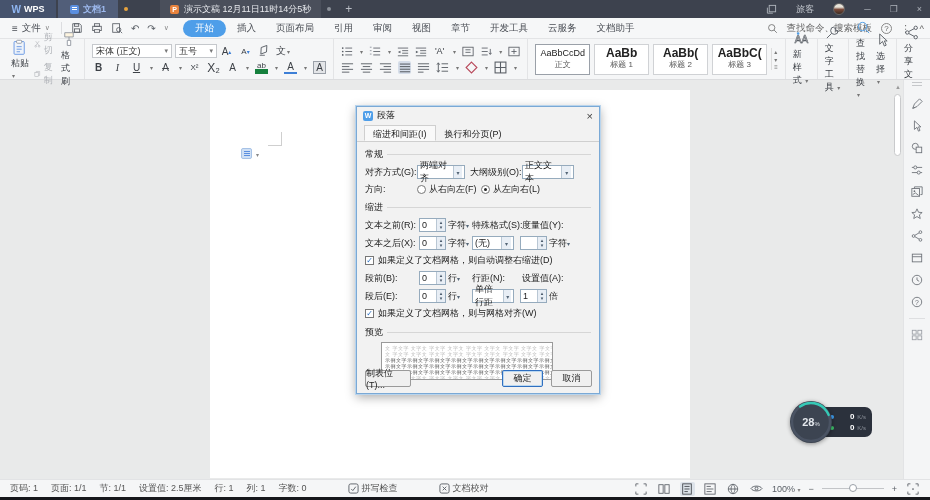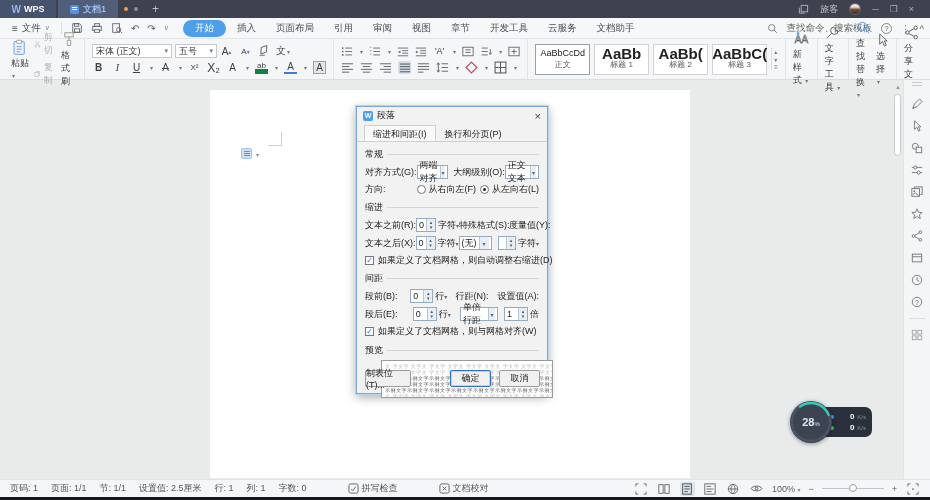--- a/index.html
+++ b/index.html
@@ -14,21 +14,21 @@
   .doc-tab { height:30px; background:#515e79; display:flex; align-items:center; gap:4px; padding:0 12px; margin-left:2px;font-weight:bold; }
   .doc-tab .tab-label { color:#9db9ee; font-size:9px; }
   .doc-ic { width:9px; height:9px; background:#5b8fe0; border-radius:2px; position:relative; }
   .doc-ic::after { content:""; position:absolute; left:2px; top:2px; width:5px; height:1px; background:#fff; box-shadow:0 2px 0 #fff; }
   .dirty-dot { width:4px; height:4px; border-radius:50%; background:#e8a33d; margin-left:6px; }
   .ppt-tab { height:18px; background:#4a4f5b; display:flex; align-items:center; gap:5px; padding:0 10px; margin-left:32px; }
   .ppt-tab .tab-label { color:#e8eaee; font-size:9px; }
   .ppt-ic { width:9px; height:9px; background:#e8833d; border-radius:2px; color:#fff; font-size:7px; font-weight:bold; text-align:center; line-height:9px; }
   .tab-close-dot { width:4px; height:4px; border-radius:50%; background:#8a8f98; margin-left:6px; }
   .newtab { color:#b8bcc4; font-size:12px; margin-left:14px; line-height:18px; }
-  .win-right { margin-left:auto; display:flex; align-items:center; gap:11px; padding-right:16px; font-size:9px; }
+  .win-right { margin-left:auto; display:flex; align-items:center; gap:19px; padding-right:8px; font-size:9px; }
   .user-label { color:#c3c7ce; }
   .avatar { width:12px; height:12px; border-radius:50%; background:linear-gradient(180deg,#e8e4da 30%,#7a4a3a 55%,#3a2a22 100%); border:1px solid #666; }
   .winbtn { color:#aeb3bb; font-size:9px; line-height:18px; }
 
   
   .menubar { position:absolute; top:18px; left:0; right:0; height:21px; background:#f6f7f8; border-bottom:1px solid #e3e4e6; display:flex; align-items:center; font-size:9.5px; color:#4a4e55; padding:0 6px; }
   .file-btn { display:flex; align-items:center; gap:4px; padding:0 6px; }
   .vdiv { width:1px; height:12px; background:#dcdde0; margin:0 5px; }
   .qat { display:flex; align-items:center; gap:8px; padding:0 4px; color:#5a5f66; }
   .qat svg { display:block; }
@@ -53,21 +53,21 @@
   .iconrow { display:flex; align-items:center; gap:6px; font-size:10px; color:#3d4147; }
   .ib { display:inline-flex; align-items:center; justify-content:center; min-width:13px; height:13px; }
   .ib.active { background:#d5dde9; border-radius:2px; }
   .tiny-caret { font-size:6px; color:#777; margin-left:1px; }
   .ul-blue { border-bottom:2px solid #3d7fd6; }
   .ul-yel { border-bottom:5px solid #15803d; }
   .boxed { border:1px solid #9aa0a8; background:#e3e5e8; padding:0 2px; }
   .stylebox { width:55px; height:31px; background:#fff; border:1px solid #d0d2d5; display:flex; flex-direction:column; align-items:center; justify-content:center; }
   .stylebox.sel { border:1px solid #9aa0a8; }
   .stylebox .sample { font-size:9px; color:#222; line-height:11px; }
-  .stylebox .sample.big { font-size:15px; font-weight:bold; }
+  .stylebox .sample.big { font-size:12px; font-weight:bold; }
   .stylebox .sname { font-size:8px; color:#555; }
   .gallery { display:flex; gap:4px; align-items:center; }
   .gscroll { display:flex; flex-direction:column; gap:1px; font-size:6px; color:#777; border-left:1px solid #ddd; padding-left:2px; }
   .tool { display:flex; flex-direction:column; align-items:center; gap:2px; font-size:9px; color:#3d4147; }
 
   
   .page { position:absolute; left:210px; top:90px; width:480px; height:388px; background:#fff; }
   .margin-corner { position:absolute; left:58px; top:42px; width:14px; height:14px; border-right:1px solid #cfcfcf; border-bottom:1px solid #cfcfcf; }
   .paste-pop { position:absolute; left:31px; top:58px; width:11px; height:11px; background:#cfe0f5; border:1px solid #a6c2e6; border-radius:2px; }
   .paste-pop::after { content:""; position:absolute; left:2px; top:2px; width:6px; height:1px; background:#5b8fe0; box-shadow:0 2px 0 #5b8fe0,0 4px 0 #5b8fe0; }
@@ -76,21 +76,21 @@
   .vscroll .up { font-size:6px; color:#999; text-align:center; }
   .vscroll .thumb { margin-top:4px; width:7px; height:62px; background:#fff; border:1px solid #c9cacc; border-radius:4px; }
 
   
   .rightbar { position:absolute; right:0; top:80px; width:27px; bottom:20px; background:#f4f5f6; border-left:1px solid #e2e3e5; display:flex; flex-direction:column; align-items:center; padding-top:2px; gap:10px; color:#6b6f76; }
   .rightbar svg { display:block; }
   .rb-handle { width:10px; border-top:1px solid #c5c7ca; border-bottom:1px solid #c5c7ca; height:4px; margin-bottom:2px; }
   .rb-div { width:16px; height:1px; background:#dedfe1; }
 
   
-  .dialog { position:absolute; left:356px; top:106px; width:192px; height:288px; background:#f2f2f2; border:1px solid #7aa9d6; box-shadow:0 0 0 1px #b9d4ec, 0 3px 10px rgba(0,0,0,.35); font-size:9px; color:#222; }
+  .dialog { position:absolute; left:356px; top:106px; width:244px; height:288px; background:#f2f2f2; border:1px solid #7aa9d6; box-shadow:0 0 0 1px #b9d4ec, 0 3px 10px rgba(0,0,0,.35); font-size:9px; color:#222; }
   .dlg-title { height:17px; display:flex; align-items:center; gap:4px; padding:0 6px; }
   .dlg-ic { width:10px; height:10px; background:#4e9ee9; border-radius:2px; color:#fff; font-size:7px; font-weight:bold; text-align:center; line-height:10px; }
   .dlg-close { margin-left:auto; color:#444; font-size:11px; }
   .dlg-tabs { display:flex; padding:0 7px; border-bottom:1px solid #cfcfcf; height:17px; margin-top:1px; }
   .dtab { padding:2px 8px; border:1px solid transparent; }
   .dtab.active { background:#f9f9f9; border-color:#cfcfcf; border-bottom-color:#f9f9f9; }
   .dlg-body { padding:4px 8px 0 8px; }
   .grpline { display:flex; align-items:center; gap:4px; margin-top:2px; }
   .grpline .gl { flex:1; height:1px; background:#d6d6d6; }
   .drow { display:flex; align-items:center; margin-top:4px; }
@@ -144,20 +144,24 @@
   <div class="titlebar">
     <div class="wps-logo">
       <span class="wps-mark">W</span>
       <span>WPS</span>
     </div>
     <div class="doc-tab">
       <span class="doc-ic"></span>
       <span class="tab-label">文档1</span>
     </div>
     <span class="dirty-dot"></span>
+    <div class="ppt-tab">
+      <span class="ppt-ic">P</span>
+      <span class="tab-label">演示文稿 12月11日11时14分5秒</span>
+    </div>
     <span class="tab-close-dot"></span>
     <span class="newtab">+</span>
     <div class="win-right">
       <svg width="11" height="11" viewBox="0 0 12 12">
           <rect x="3.5" y="1.5" width="7" height="7" fill="none" stroke="#aeb3bb"></rect>
           <path d="M1.5 4 v6 h6" fill="none" stroke="#aeb3bb"></path>
         </svg>
       <span class="user-label">旅客</span>
       <span class="avatar"></span>
       <span class="winbtn">─</span>
@@ -594,24 +598,20 @@
               <span>▾</span>
             </span>
         </div>
         <span class="unit"><span>字符</span><span style="font-size:6px;color:#567">▾</span></span>
       </div>
       <div class="drow">
         <span class="cb"><span>✓</span></span>
         <span class="dlabel">如果定义了文档网格，则自动调整右缩进(D)</span>
       </div>
 
-      <div class="grpline" style="margin-top:5px">
-          <span>间距</span>
-          <span class="gl"></span>
-        </div>
       <div class="drow">
         <span class="dlabel" style="width:54px">段前(B):</span>
         <div class="spin" style="width:27px">
           <span class="sv">0</span>
           <span class="sarr">
               <span>▴</span>
               <span>▾</span>
             </span>
         </div>
         <span class="unit" style="width:24px"><span>行</span><span style="font-size:6px;color:#567">▾</span></span>

